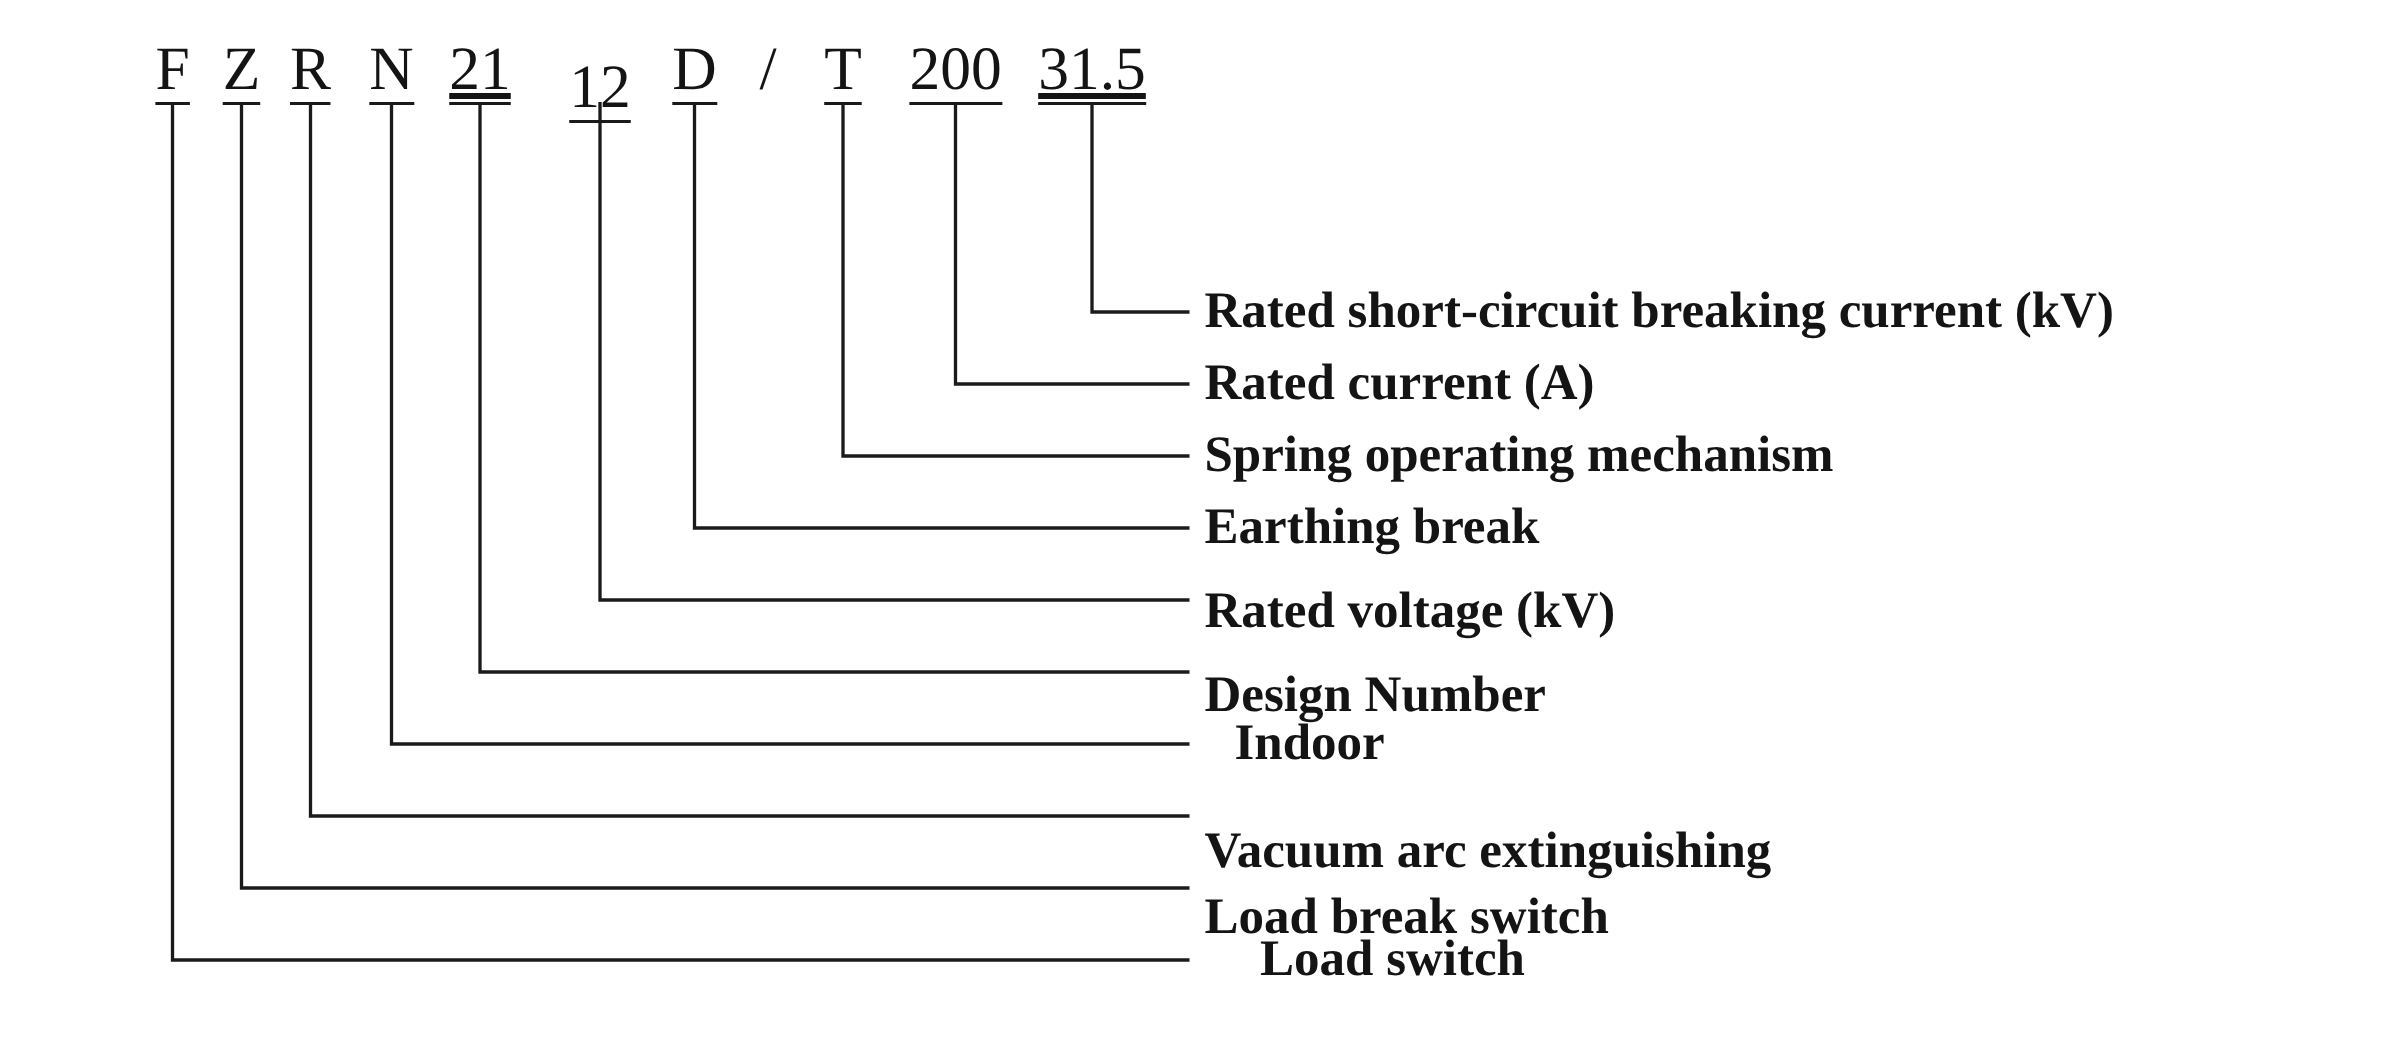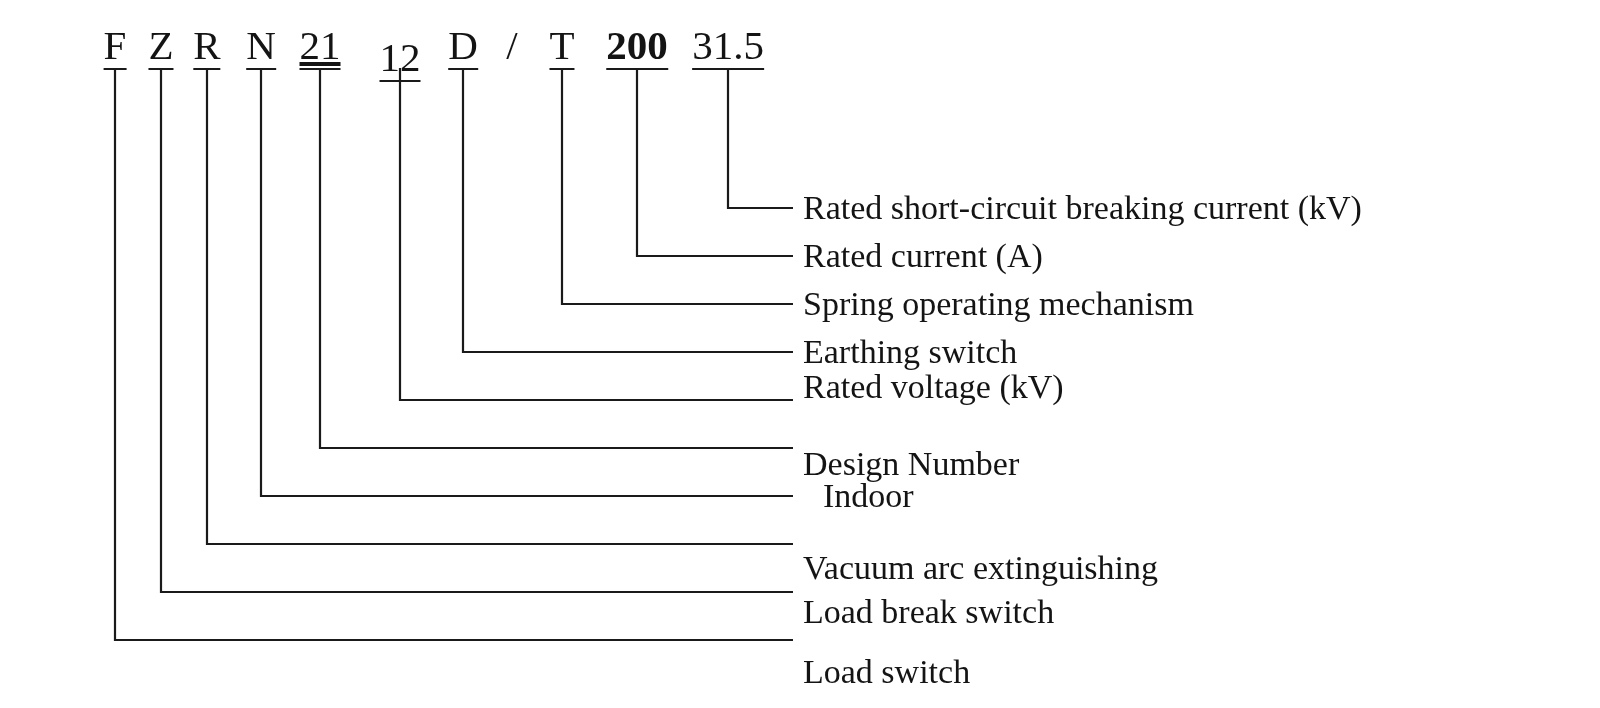--- a/index.html
+++ b/index.html
@@ -66,20 +66,21 @@
 
   
   .label {
     position: absolute;
     left: 803px;
     transform: translateY(-50%);
     color: #141414;
     font-size: 34px;
     line-height: 38px;
     white-space: nowrap;
+    font-weight: bold;
   }
 </style>
 </head>
 <body>
 
 <div id="stage">
 
   <div id="code-row">
       <div class="code-seg" style="left: 115px;">
         <span class="glyph">F</span>
@@ -110,25 +111,25 @@
         <span class="seg-underline"></span>
       </div>
       <div class="code-seg no-rule" style="left: 512px;">
         <span class="glyph">/</span>
         <span class="seg-underline"></span>
       </div>
       <div class="code-seg" style="left: 562px;">
         <span class="glyph">T</span>
         <span class="seg-underline"></span>
       </div>
-      <div class="code-seg" style="left: 637px; font-weight: bold;">
+      <div class="code-seg" style="left: 637px;">
         <span class="glyph">200</span>
         <span class="seg-underline"></span>
       </div>
-      <div class="code-seg" style="left: 728px;">
+      <div class="code-seg" style="left: 728px; text-decoration: underline;">
         <span class="glyph">31.5</span>
         <span class="seg-underline"></span>
       </div>
     </div>
 
   <svg id="leaders" viewBox="0 0 1600 708" preserveAspectRatio="none" aria-hidden="true">
       <path d="M 115 68 L 115 640 L 793 640"></path>
       <path d="M 161 68 L 161 592 L 793 592"></path>
       <path d="M 207 68 L 207 544 L 793 544"></path>
       <path d="M 261 68 L 261 496 L 793 496"></path>
@@ -137,22 +138,22 @@
       <path d="M 463 68 L 463 352 L 793 352"></path>
       <path d="M 562 68 L 562 304 L 793 304"></path>
       <path d="M 637 68 L 637 256 L 793 256"></path>
       <path d="M 728 68 L 728 208 L 793 208"></path>
     </svg>
 
   <div id="label-layer">
       <div class="label" style="top: 208px;">Rated short-circuit breaking current (kV)</div>
       <div class="label" style="top: 256px;">Rated current (A)</div>
       <div class="label" style="top: 304px; text-align: center;">Spring operating mechanism</div>
-      <div class="label" style="top: 352px;">Earthing switch</div>
-      <div class="label" style="top: 387px;">Rated voltage (kV)</div>
+      <div class="label" style="top: 352px;">Earthing break</div>
+      <div class="label" style="top: 408px;">Rated voltage (kV)</div>
       <div class="label" style="top: 464px;">Design Number</div>
       <div class="label" style="top: 496px; margin-left: 20px;">Indoor</div>
       <div class="label" style="top: 568px;">Vacuum arc extinguishing</div>
       <div class="label" style="top: 612px;">Load break switch</div>
-      <div class="label" style="top: 672px;">Load switch</div>
+      <div class="label" style="top: 640px; margin-left: 37px;">Load switch</div>
     </div>
 
 </div>
 
 </body></html>

